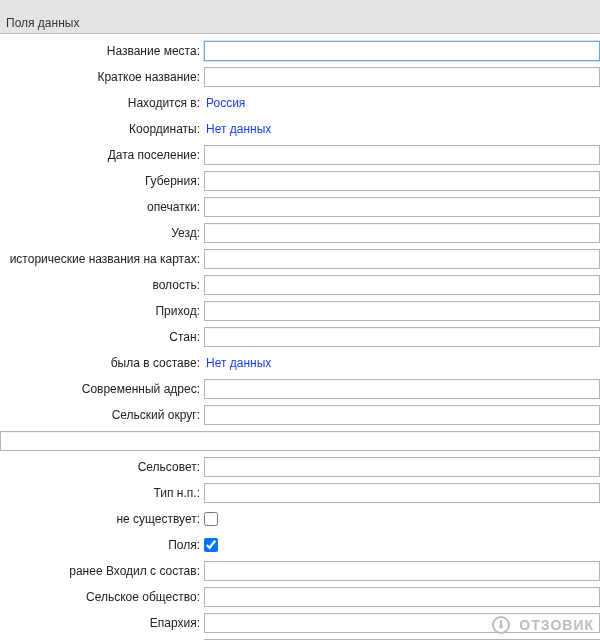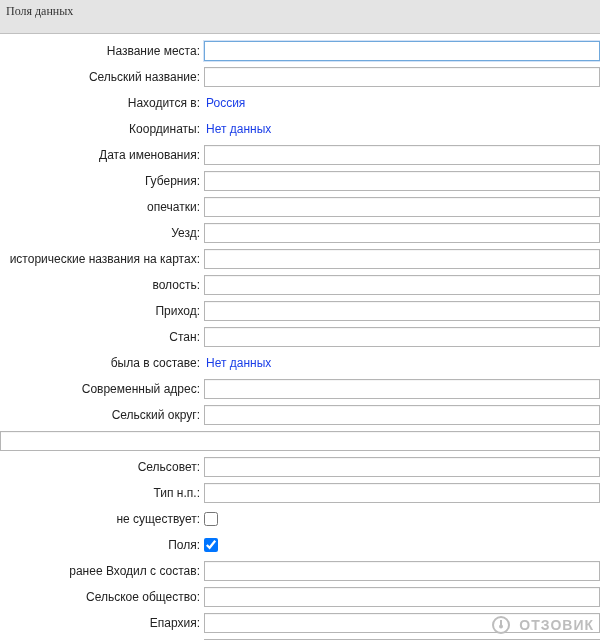--- a/index.html
+++ b/index.html
@@ -12,26 +12,25 @@
     background: #fff;
     color: #000;
   }
   .panel {
     width: 600px; height: 640px;
     position: relative;
   }
   .panel-header {
     background: #e4e4e4;
     border-bottom: 1px solid #c0c0c0;
-    padding: 4px 6px;
+    padding: 16px 6px;
     font-size: 12px;
     color: #333;
     height: 34px;
     line-height: 14px;
-    font-family: Liberation Serif, serif;
   }
   .form {
     padding-top: 4px;
   }
   .row {
     display: flex;
     align-items: center;
     height: 26px;
     padding-left: 0;
     justify-content: space-between;
@@ -121,42 +120,42 @@
   <div class="form">
 
     <div class="row">
       <div class="label">Название места:</div>
       <div class="field">
           <input type="text" class="active" value="" style="">
         </div>
     </div>
 
     <div class="row">
-      <div class="label">Сельский название:</div>
+      <div class="label">Краткое название:</div>
       <div class="field">
           <input type="text" value="" style="">
         </div>
     </div>
 
     <div class="row">
       <div class="label">Находится в:</div>
       <div class="field">
           <a class="link">Россия</a>
         </div>
     </div>
 
     <div class="row">
       <div class="label">Координаты:</div>
       <div class="field">
           <a class="link">Нет данных</a>
         </div>
     </div>
 
     <div class="row">
-      <div class="label">Дата именования:</div>
+      <div class="label">Дата поселение:</div>
       <div class="field">
           <input type="text" value="" style="">
         </div>
     </div>
 
     <div class="row">
       <div class="label">Губерния:</div>
       <div class="field">
           <input type="text" value="" style="">
         </div>

